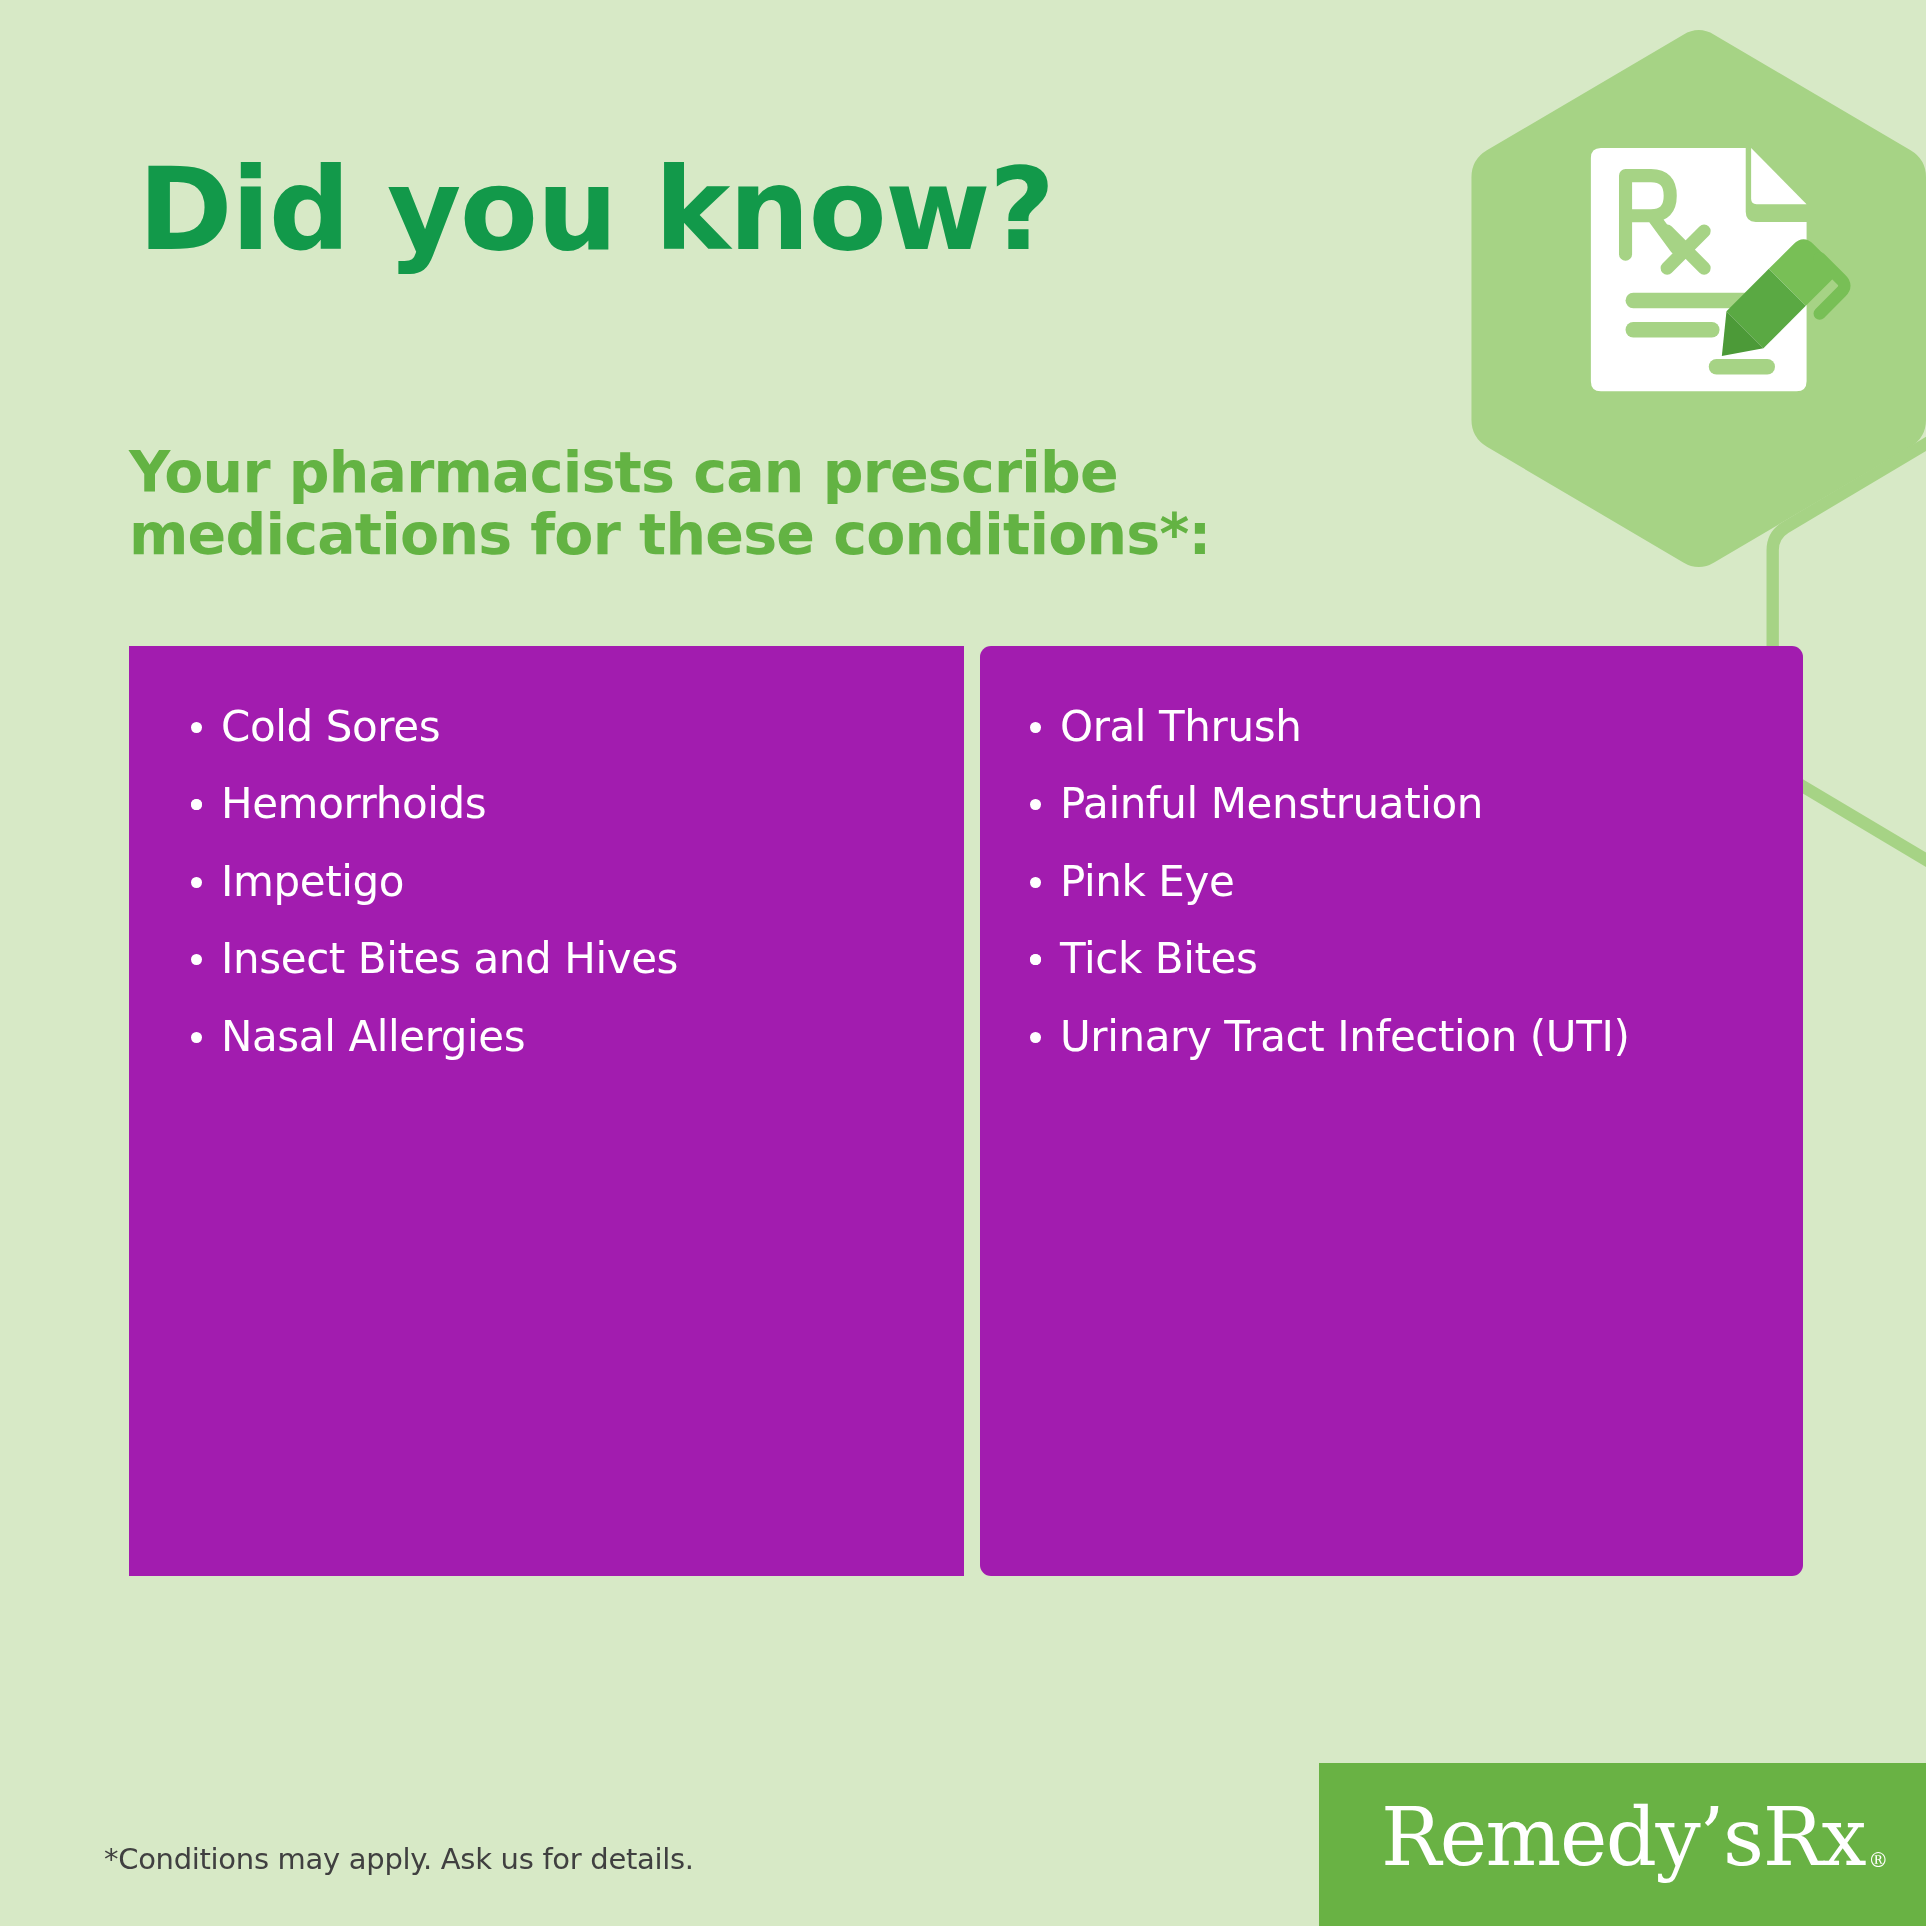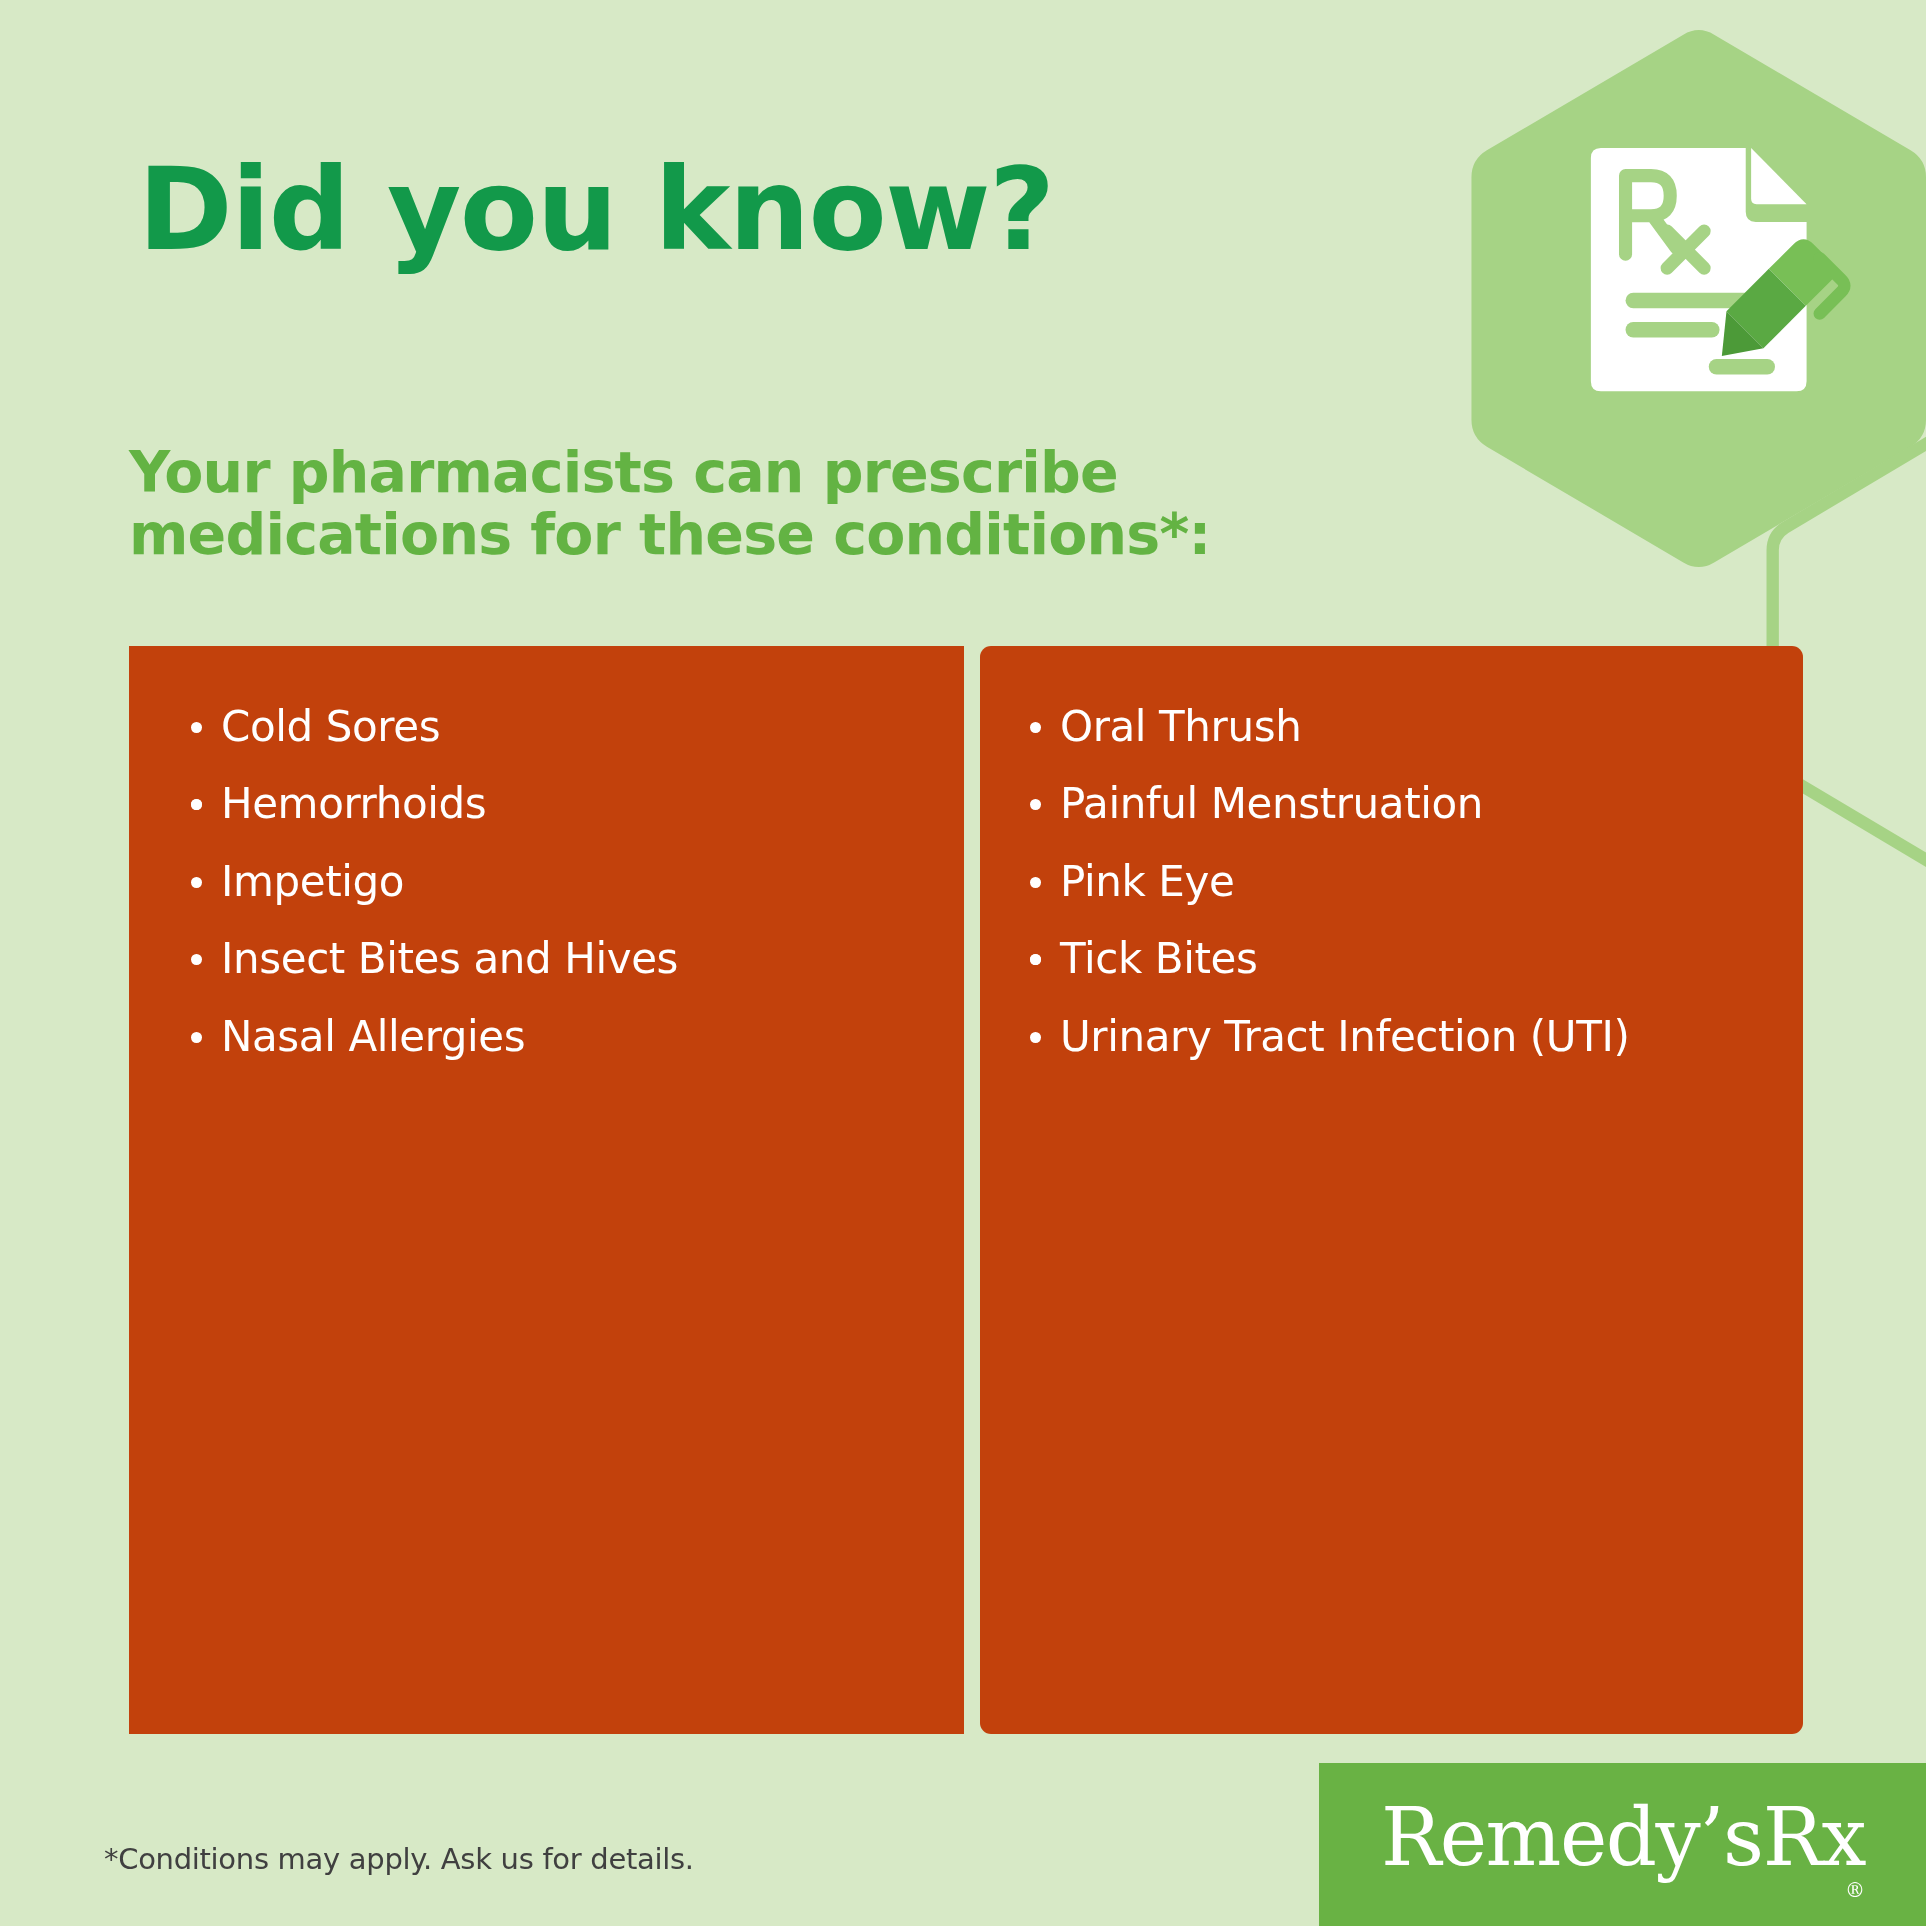--- a/index.html
+++ b/index.html
@@ -58,22 +58,22 @@
     letter-spacing: -0.8px;
     color: #63b343;
     width: 1156px;
   }
   .subhead .l2 { display: block; }
 
   
   .panel {
     position: absolute;
     top: 646px;
-    height: 1088px;
-    background: #c2410c;
+    height: 930px;
+    background: #a21caf;
   }
   .panel-left  { left: 129px;  width: 835px; }
   .panel-right { left: 980px; width: 823px; border-radius: 11px; }
 
   .cond-list {
     list-style: none;
     margin: 0;
     padding: 0;
     position: absolute;
     top: 51px;
@@ -123,21 +123,20 @@
     height: 163px;
     background: #69b244;
   }
   .logo-wrap {
     position: absolute;
     left: 62px;
     top: 35px;
     display: flex;
     align-items: flex-start;
     color: #ffffff;
-    flex-direction: column;
   }
   .logo-text {
     font-family: "DejaVu Serif", serif;
     font-size: 80px;
     line-height: 1;
     letter-spacing: -1.5px;
     color: #ffffff;
     white-space: nowrap;
   }
   .logo-reg {

